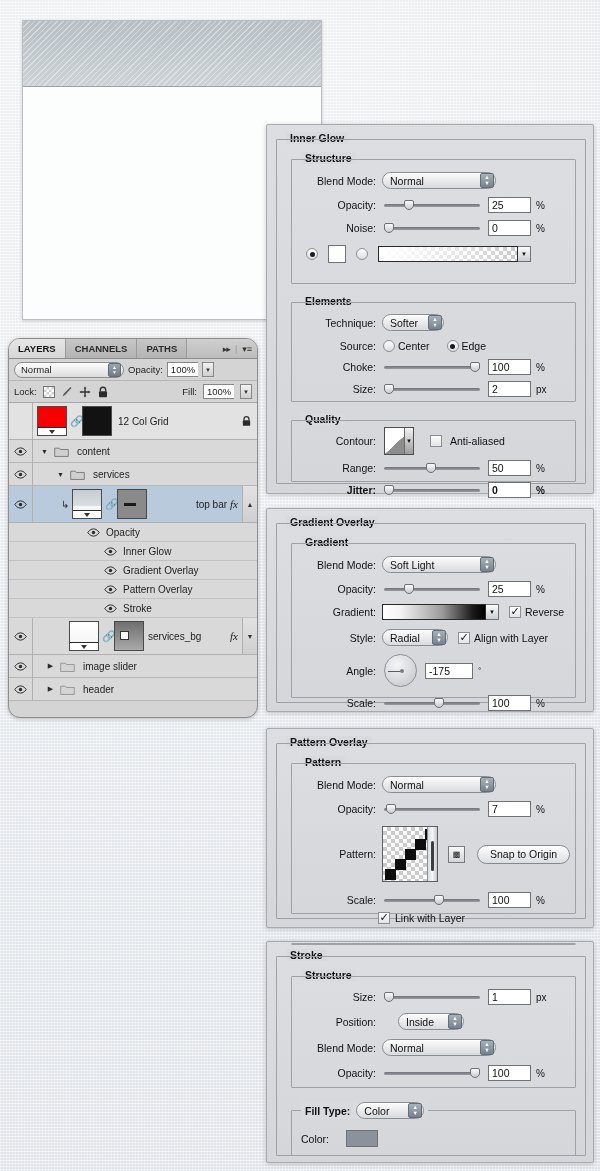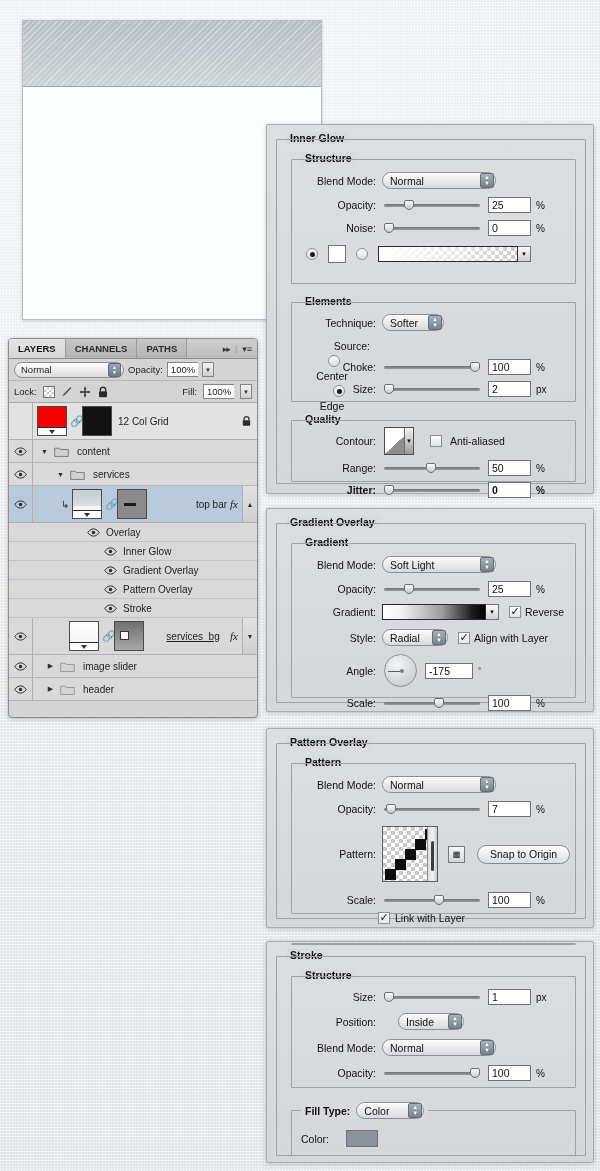--- a/index.html
+++ b/index.html
@@ -29,21 +29,21 @@
       repeating-linear-gradient(135deg, rgba(255,255,255,.38) 0 1px, rgba(0,0,0,0) 1px 4px),
       linear-gradient(180deg,#b7bec4 0%,#c4cbcf 60%,#ccd2d6 100%);
     border-bottom:1px solid #9aa2aa;
   }
 
   
   #layers-panel {
     position:absolute; left:8px; top:338px; width:250px; height:380px;
     background:#d4d4d4;
     border:1px solid #8e8e8e;
-    border-radius:4px;
+    border-radius:12px;
     box-shadow:0 1px 4px rgba(0,0,0,.22);
     font-size:10px; color:#1d1d1d;
     overflow:hidden;
   }
   .lp-tabs {
     height:20px; display:flex; align-items:stretch;
     background:linear-gradient(180deg,#cfcfcf,#bdbdbd);
     border-bottom:1px solid #8e8e8e;
     position:relative;
   }
@@ -137,21 +137,21 @@
   .thumb.mask-grad { background:linear-gradient(180deg,#6f6f6f,#a9a9a9); }
   .thumb.mask-gray .dash {
     position:absolute; left:6px; top:13px; width:12px; height:3px; background:#1a1a1a;
   }
   .thumb.mask-grad .sq {
     position:absolute; left:5px; top:9px; width:9px; height:9px;
     background:#fff; border:1px solid #333;
   }
   .link-ico { width:9px; color:#333; font-size:11px; text-align:center; }
   .layer-name { flex:1; padding-left:6px; font-size:10px; color:#1d1d1d; }
-  .layer-name.underline { text-decoration:underline; padding-left:12px; text-align:center;}
+  .layer-name.underline { padding-left:4px; }
   .fx-cell { font-size:11px; font-style:italic; font-family:"Liberation Serif", serif; padding-right:4px; color:#1d1d1d;}
   .tri-cell {
     width:15px; min-width:15px; height:100%;
     border-left:1px solid #b0b0b0;
     display:flex; align-items:center; justify-content:center;
     background:linear-gradient(180deg,#e2e2e2,#cfcfcf);
     font-size:7px; color:#333;
   }
   .lock-cell { width:22px; display:flex; align-items:center; justify-content:center; }
   .disclose {
@@ -444,21 +444,21 @@
       <span class="layer-name" style="text-align:right;padding-right:3px">top bar</span>
       <span class="fx-cell">fx</span>
       <div class="tri-cell">▲</div>
     </div>
 
     <div class="fx-row hdr">
       <svg class="eye" viewBox="0 0 16 11">
         <path d="M8 1C3.6 1 1 5.5 1 5.5S3.6 10 8 10s7-4.5 7-4.5S12.4 1 8 1z" fill="none" stroke="#2b2b2b" stroke-width="1.2"></path>
         <circle cx="8" cy="5.5" r="2.1" fill="#2b2b2b"></circle>
       </svg>
-      <span class="nm">Overlay</span>
+      <span class="nm">Opacity</span>
     </div>
 
     <div class="fx-row">
       <svg class="eye" viewBox="0 0 16 11">
         <path d="M8 1C3.6 1 1 5.5 1 5.5S3.6 10 8 10s7-4.5 7-4.5S12.4 1 8 1z" fill="none" stroke="#2b2b2b" stroke-width="1.2"></path>
         <circle cx="8" cy="5.5" r="2.1" fill="#2b2b2b"></circle>
       </svg>
       <span class="nm">Inner Glow</span>
     </div>
     <div class="fx-row">
@@ -597,21 +597,21 @@
       <div class="row" style="left:8px; top:11px;">
         <span class="rlabel" style="width:76px">Technique:</span>
         <span class="cbo" style="width:62px; margin-left:6px">
           <span class="lbl">Softer</span>
           <span class="btn">
               <span>▲</span>
               <span>▼</span>
             </span>
         </span>
       </div>
-      <div class="row" style="left:2px; top:37px; gap:3px;flex-direction:column;">
+      <div class="row" style="left:8px; top:37px; gap:3px;">
         <span class="rlabel" style="width:76px">Source:</span>
         <span class="radio" style="margin-left:4px"></span>
         <span>Center</span>
         <span class="radio on" style="margin-left:14px"></span>
         <span>Edge</span>
       </div>
       <div class="row" style="left:8px; top:56px;">
         <span class="rlabel" style="width:76px">Choke:</span>
         <span class="slider" style="width:96px; margin-left:8px">
           <span class="track"></span>

